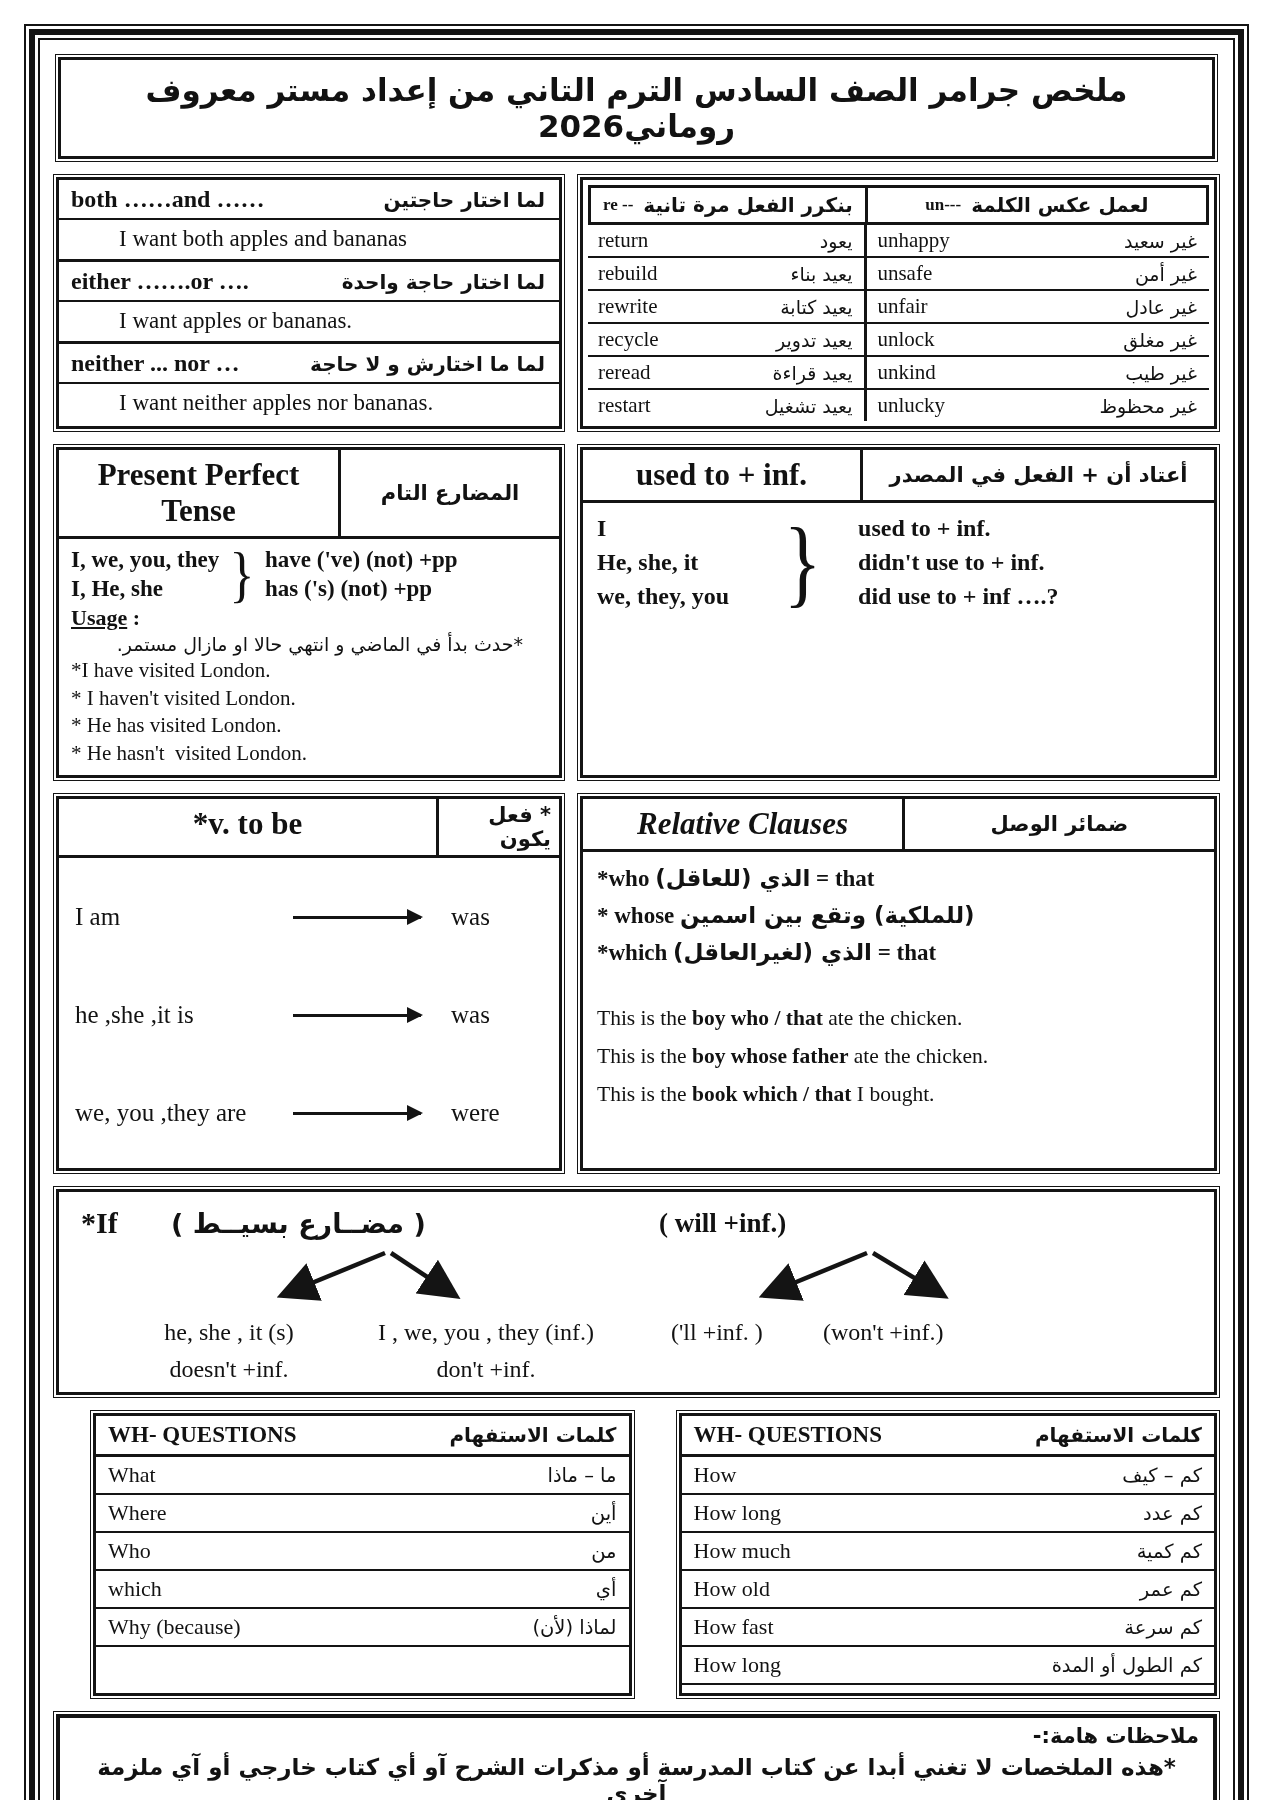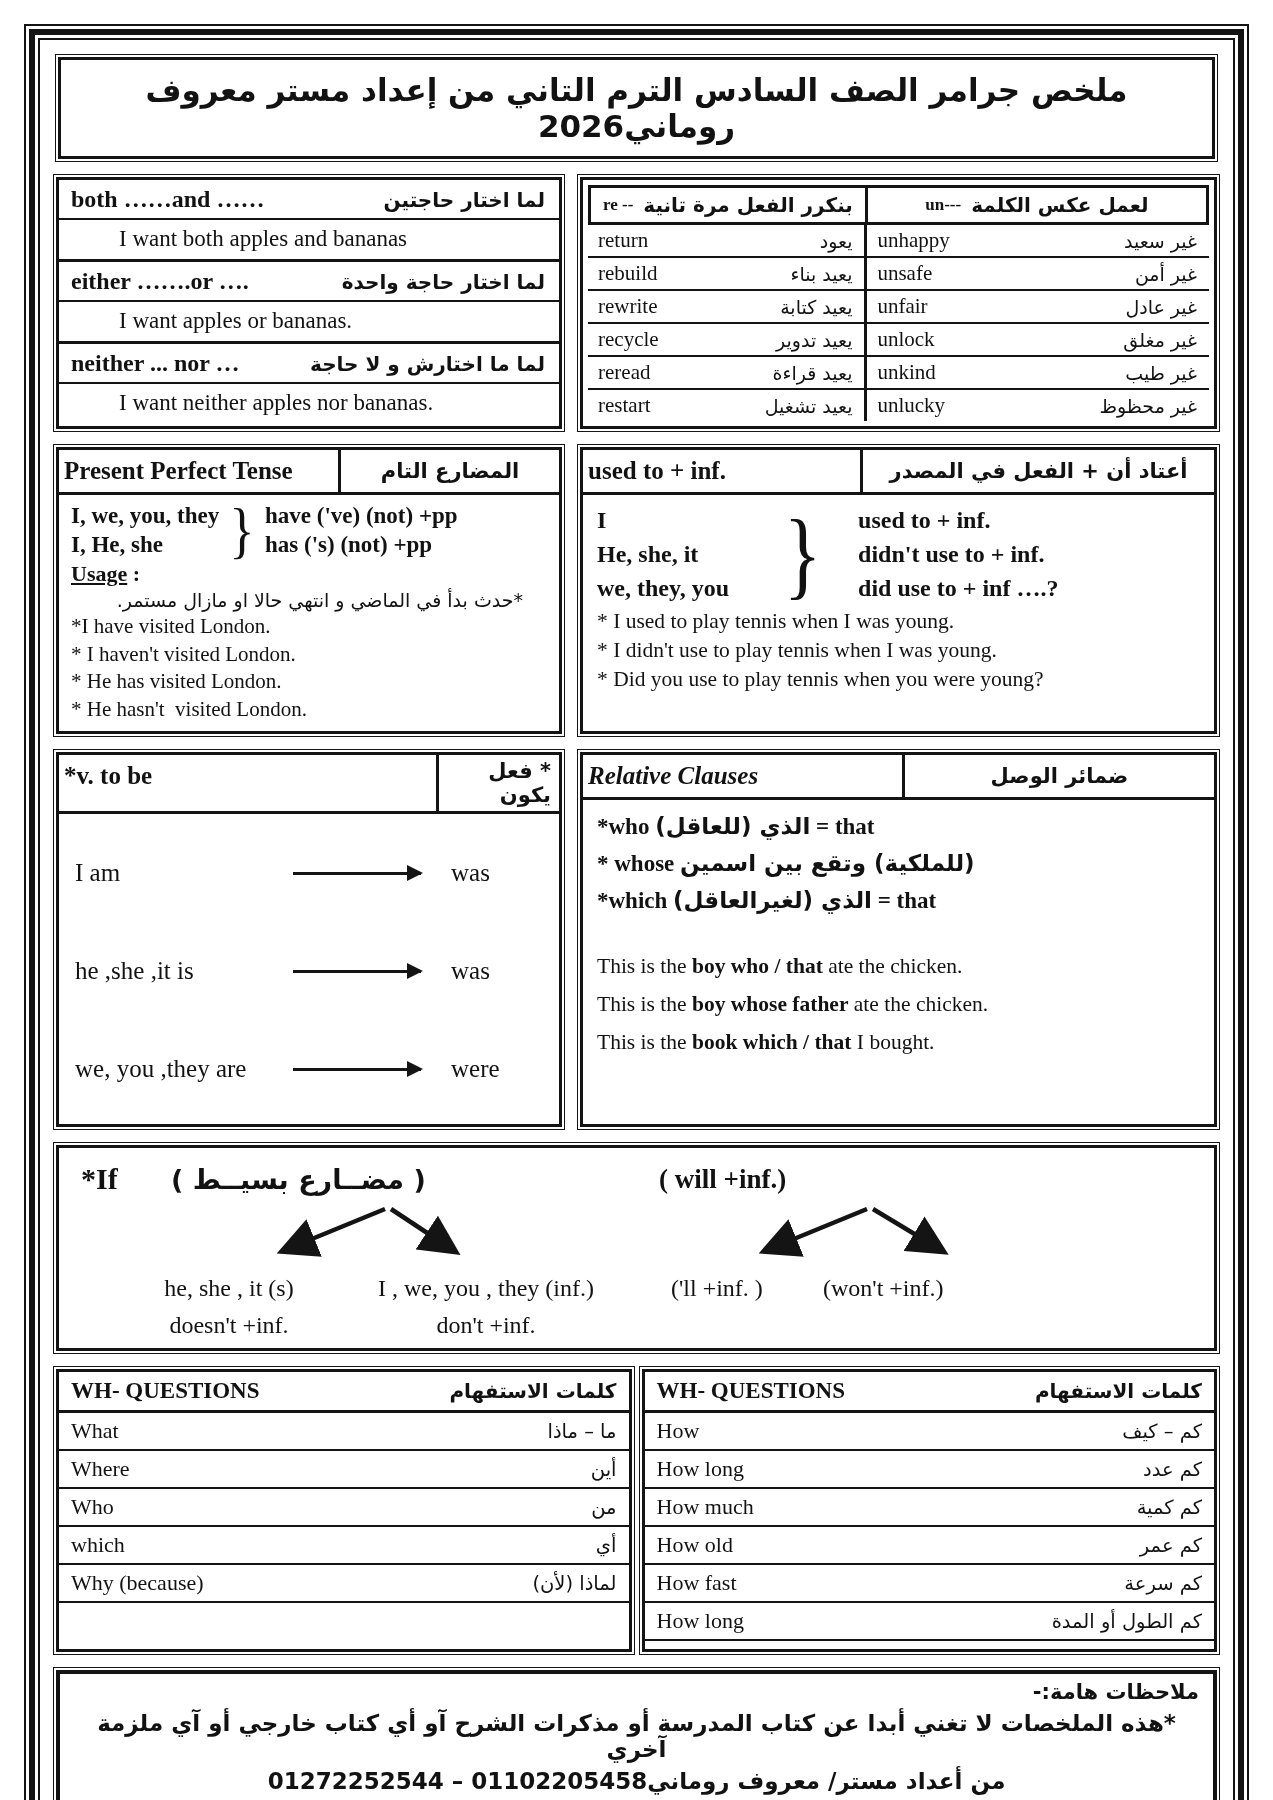--- a/index.html
+++ b/index.html
@@ -19,21 +19,21 @@
              margin:3px 2px 0 2px;padding:12px 20px;text-align:center;}
   .title-box .t{font-size:31px;font-weight:bold;display:block;}
 
   
   .box{border:3px solid #141414;outline:1px solid #141414;outline-offset:2px;background:#fff;box-sizing:border-box;}
   .row{display:flex;gap:18px;margin-top:18px;}
   .col-left{flex:0 0 506px;}
   .col-right{flex:1 1 auto;}
 
   .box-head{display:flex;align-items:stretch;border-bottom:3px solid #141414;}
-  .box-head .hd-en{padding:7px 5px;font-size:25px;font-weight:bold;border-right:3px solid #141414;box-sizing:border-box;}
+  .box-head .hd-en{padding:7px 5px;font-size:31px;font-weight:bold;border-right:3px solid #141414;box-sizing:border-box;text-align:center;}
   .box-head .hd-ar{flex:1;display:flex;align-items:center;justify-content:center;
                    font-size:21px;font-weight:bold;padding:4px 8px;}
 
   
   .cj-sec{border-bottom:3px solid #141414;}
   .cj-sec:last-child{border-bottom:none;}
   .cj-head{display:flex;justify-content:space-between;align-items:center;
            border-bottom:2px solid #141414;padding:6px 14px 5px 12px;}
   .cj-head .en{font-size:24px;font-weight:bold;}
   .cj-head .ar{font-size:20px;font-weight:bold;}
@@ -97,21 +97,21 @@
   .if-svg-left{position:absolute;left:208px;top:58px;}
   .if-svg-right{position:absolute;left:688px;top:58px;}
   .if-cond1{position:absolute;left:58px;top:122px;width:224px;text-align:center;}
   .if-cond2{position:absolute;left:262px;top:122px;width:330px;text-align:center;}
   .if-res1{position:absolute;left:612px;top:122px;width:160px;}
   .if-res2{position:absolute;left:764px;top:122px;width:180px;}
   .if-ln{font-size:24px;line-height:37px;display:block;}
 
   
   .wh-row-wrap{display:flex;gap:10px;margin-top:18px;}
-  .wh-table{flex:1 1 0;display:flex;flex-direction:column;}
+  .wh-table{flex:1 1 0;display:flex;flex-direction:column;margin-left:37px;}
   .wh-head{display:flex;justify-content:space-between;align-items:center;
            border-bottom:3px solid #141414;padding:6px 12px;}
   .wh-head .en{font-size:23px;font-weight:bold;}
   .wh-head .ar{font-size:20px;font-weight:bold;}
   .wh-r{display:flex;justify-content:space-between;align-items:center;
         border-bottom:2px solid #141414;padding:4px 12px;min-height:28px;}
   .wh-r:last-child{border-bottom:none;}
   .wh-r .en{font-size:22px;}
   .wh-r .ar{font-size:19.5px;}
   .wh-pad{height:8px;}
@@ -269,25 +269,20 @@
               <div class="ln">I</div>
               <div class="ln">He, she, it</div>
               <div class="ln">we, they, you</div>
             </div>
             <span class="brace-lg">}</span>
             <div class="ut-forms">
               <div class="ln">used to + inf.</div>
               <div class="ln">didn't use to + inf.</div>
               <div class="ln">did use to + inf ….?</div>
             </div>
-          </div>
-          <div class="ut-ex">
-            <div class="ex pre">* I used to play tennis when I was young.</div>
-            <div class="ex pre">* I didn't use to play tennis when I was young.</div>
-            <div class="ex pre">* Did you use to play tennis when you were young?</div>
           </div>
         </div>
       </div>
     </div>
 
     <div class="row">
       <div class="box col-left" style="min-height:372px;">
         <div class="box-head">
           <span class="hd-en" style="width:380px;">*v. to be</span>
           <span class="hd-ar ar">* فعل يكون</span>

